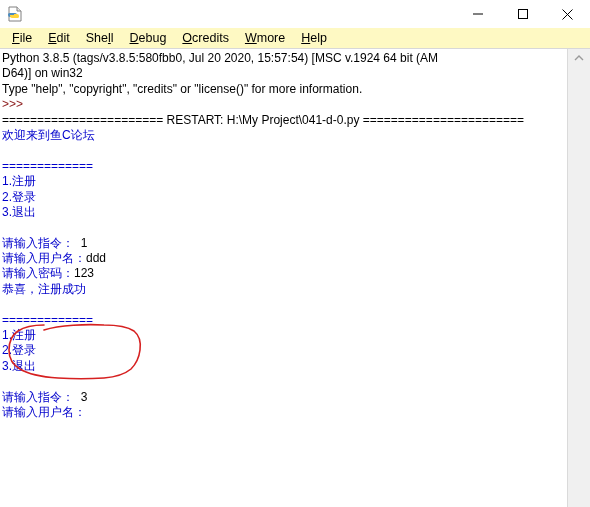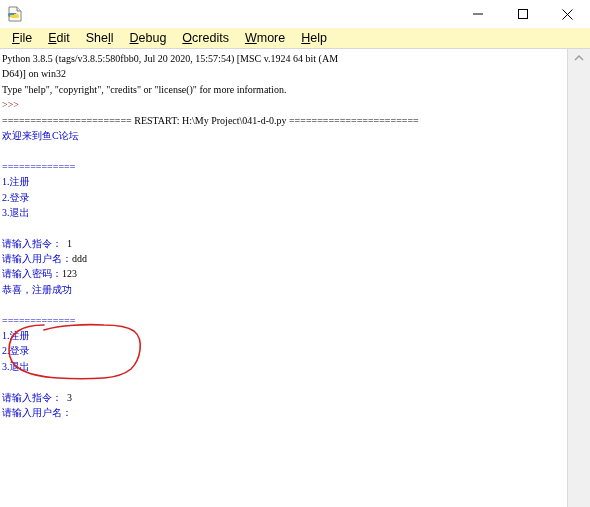--- a/index.html
+++ b/index.html
@@ -93,22 +93,22 @@
     background: #ffffff;
   }
   #textarea {
     flex: 1 1 auto;
     position: relative;
     background: #ffffff;
     overflow: hidden;
     padding: 1px 0 0 1px;
   }
   #codelines {
-    font-family: Liberation Serif, serif;
-    font-size: 10px;
+    font-family: Liberation Sans, sans-serif;
+    font-size: 12px;
     line-height: 15.4px;
     white-space: pre;
     color: #000000;
     padding-left: 1px;
     padding-top: 1px;
   }
   .ln { white-space: pre; display: block; height: 15.4px; }
   .c-black  { color: #000000; }
   .c-blue   { color: #0000cc; }
   .c-red    { color: #8b1a1a; }

